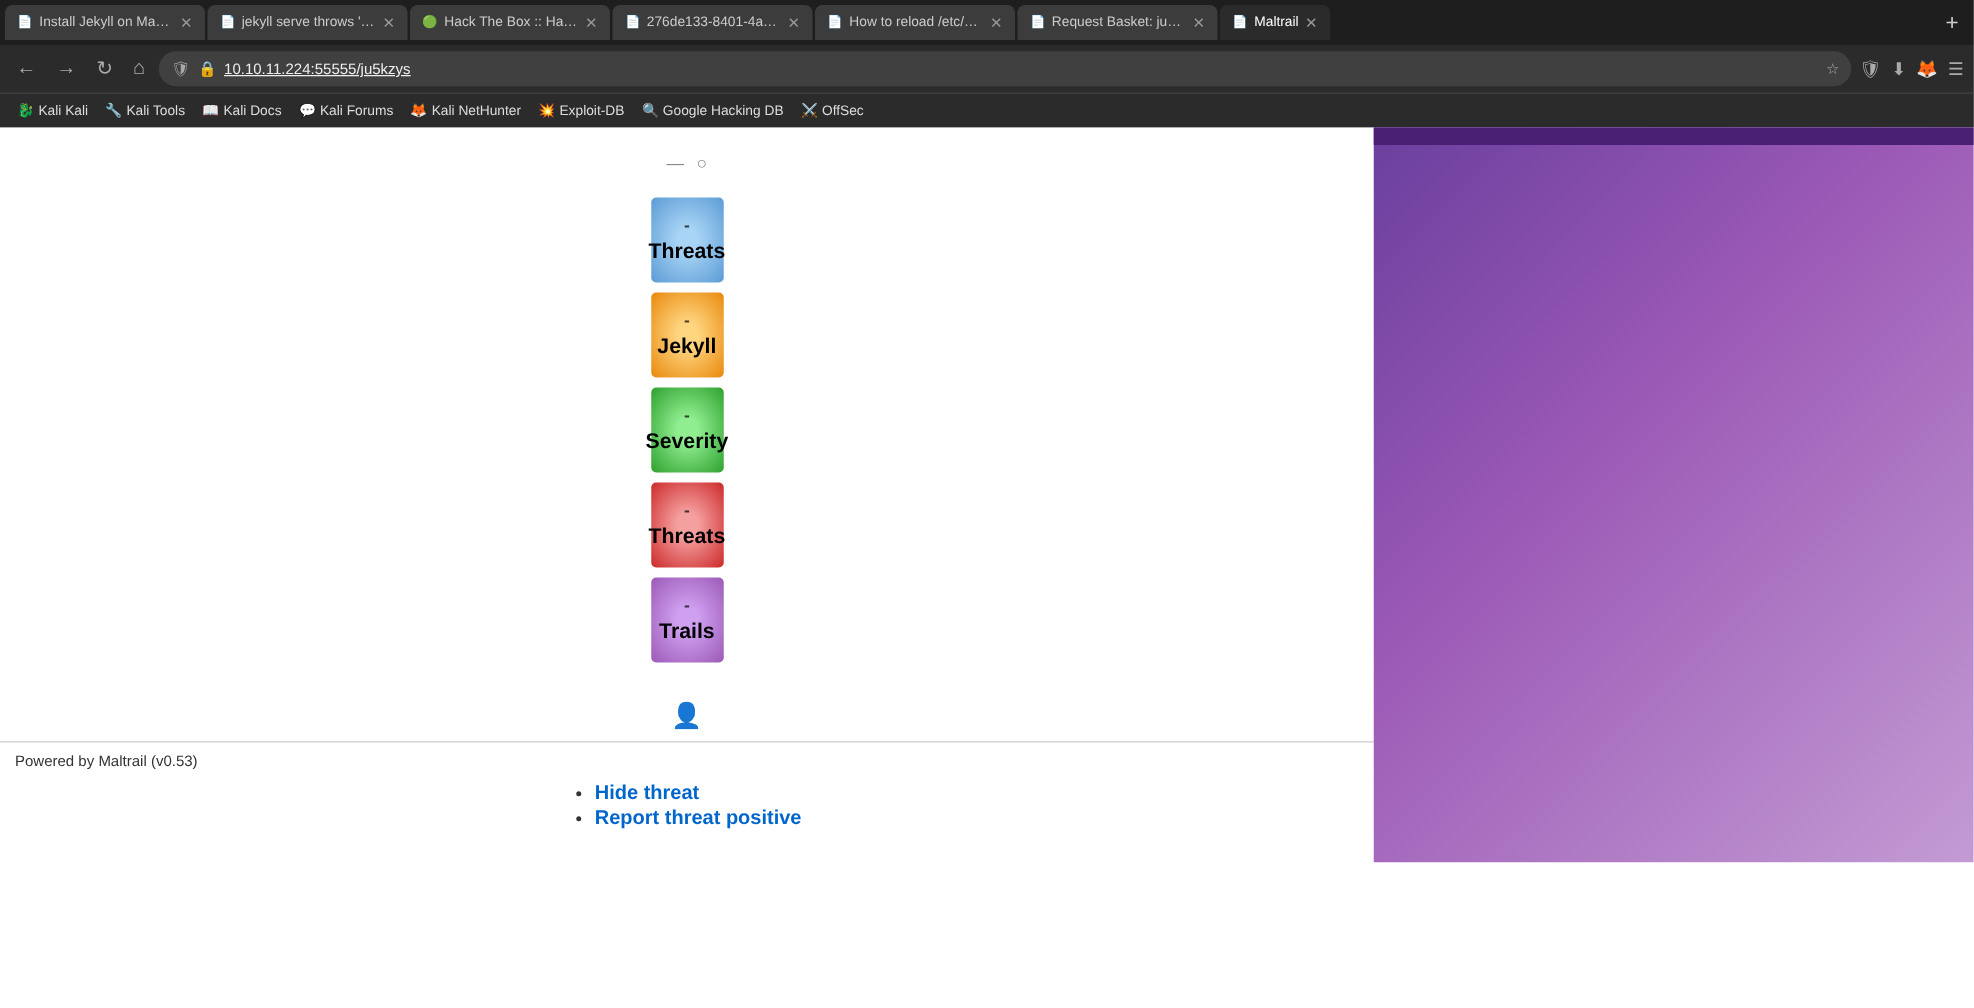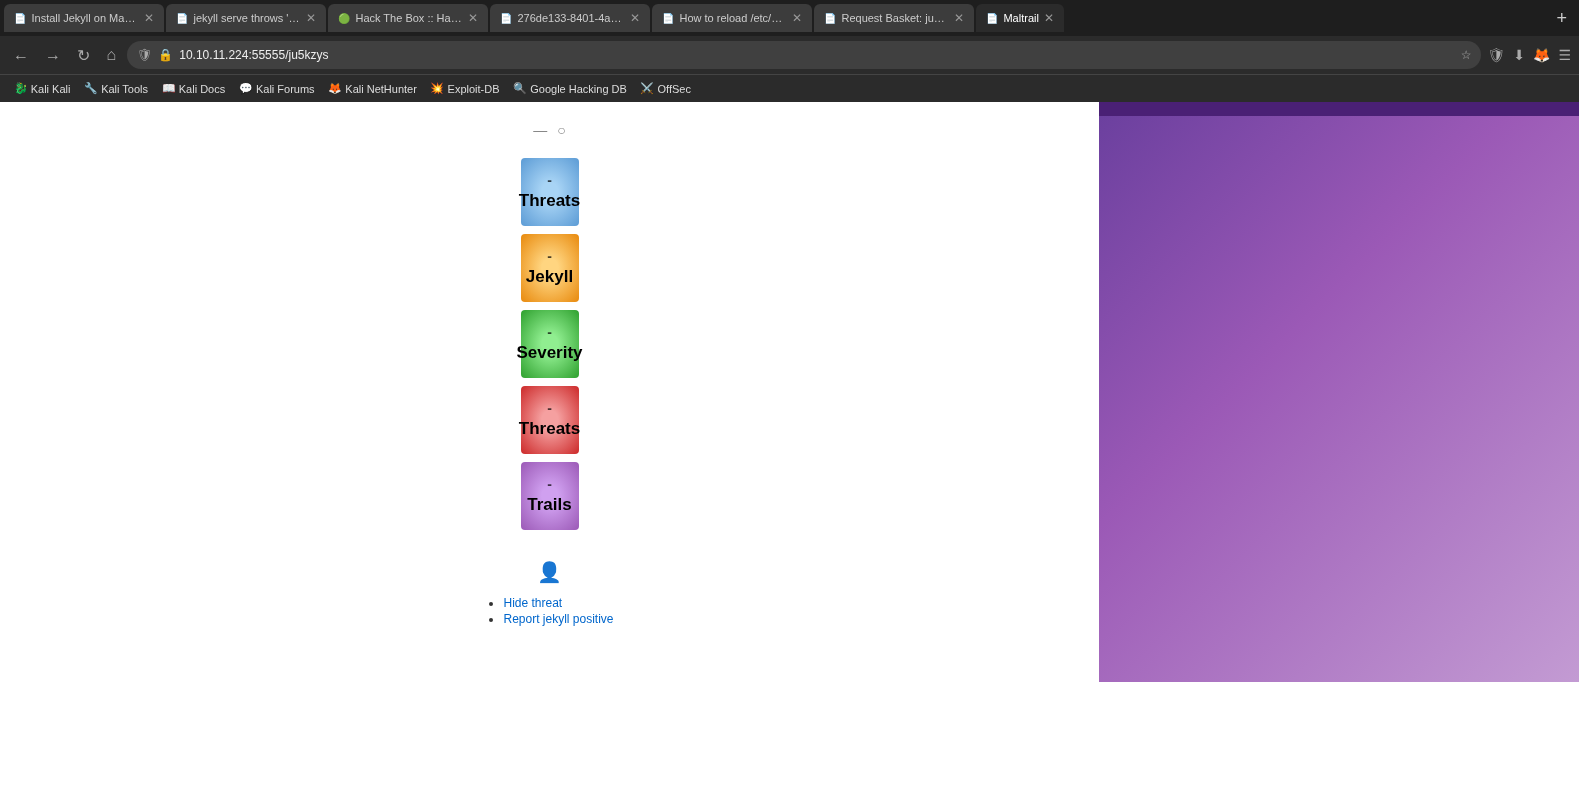--- a/index.html
+++ b/index.html
@@ -82,20 +82,21 @@
       background: #404040;
       border-radius: 18px;
       height: 28px;
       padding: 0 10px;
       gap: 6px;
     }
     .address-text {
       color: #eee;
       font-size: 12px;
       flex: 1;
+      text-decoration: underline;
     }
     .address-icon { color: #aaa; font-size: 12px; }
     .nav-right-icons {
       display: flex;
       align-items: center;
       gap: 8px;
       color: #aaa;
       font-size: 14px;
     }
 
@@ -211,23 +212,24 @@
       margin-bottom: 8px;
     }
     .footer-text {
       font-size: 12px;
       color: #333;
       padding: 6px 12px;
       border-top: 1px solid #ddd;
       width: 100%;
     }
     .footer-links {
-      font-size: 12px;
+      font-size: 16px;
       color: #333;
       padding: 4px 12px;
+      font-weight: bold;
     }
     .footer-links ul {
       padding-left: 18px;
     }
     .footer-links li {
       margin-bottom: 2px;
     }
     .footer-links a {
       color: #0066cc;
       text-decoration: none;
@@ -382,24 +384,25 @@
     <span class="stat-box-label">Threats</span>
         </div>
         <div class="stat-box stat-box-trails">
           <span class="stat-box-value">-</span>
     <span class="stat-box-label">Trails</span>
         </div>
       </div>
 
     <div class="footer-area" style="width:100%;margin-top:20px;">
       <div class="footer-icon">👤</div>
+      <div class="footer-text" style="border-top:1px solid #ccc;padding-top:8px;">Powered by Maltrail (v0.53)</div>
       <div class="footer-links">
         <ul id="footer-links-list">
             <li><a href="#">Hide threat</a></li>
-            <li><a href="#">Report jekyll positive</a></li>
+            <li><a href="#">Report threat positive</a></li>
           </ul>
       </div>
     </div>
 
   </div>
 
   <div class="right-panel">
     <div class="right-panel-header"></div>
   </div>
 

